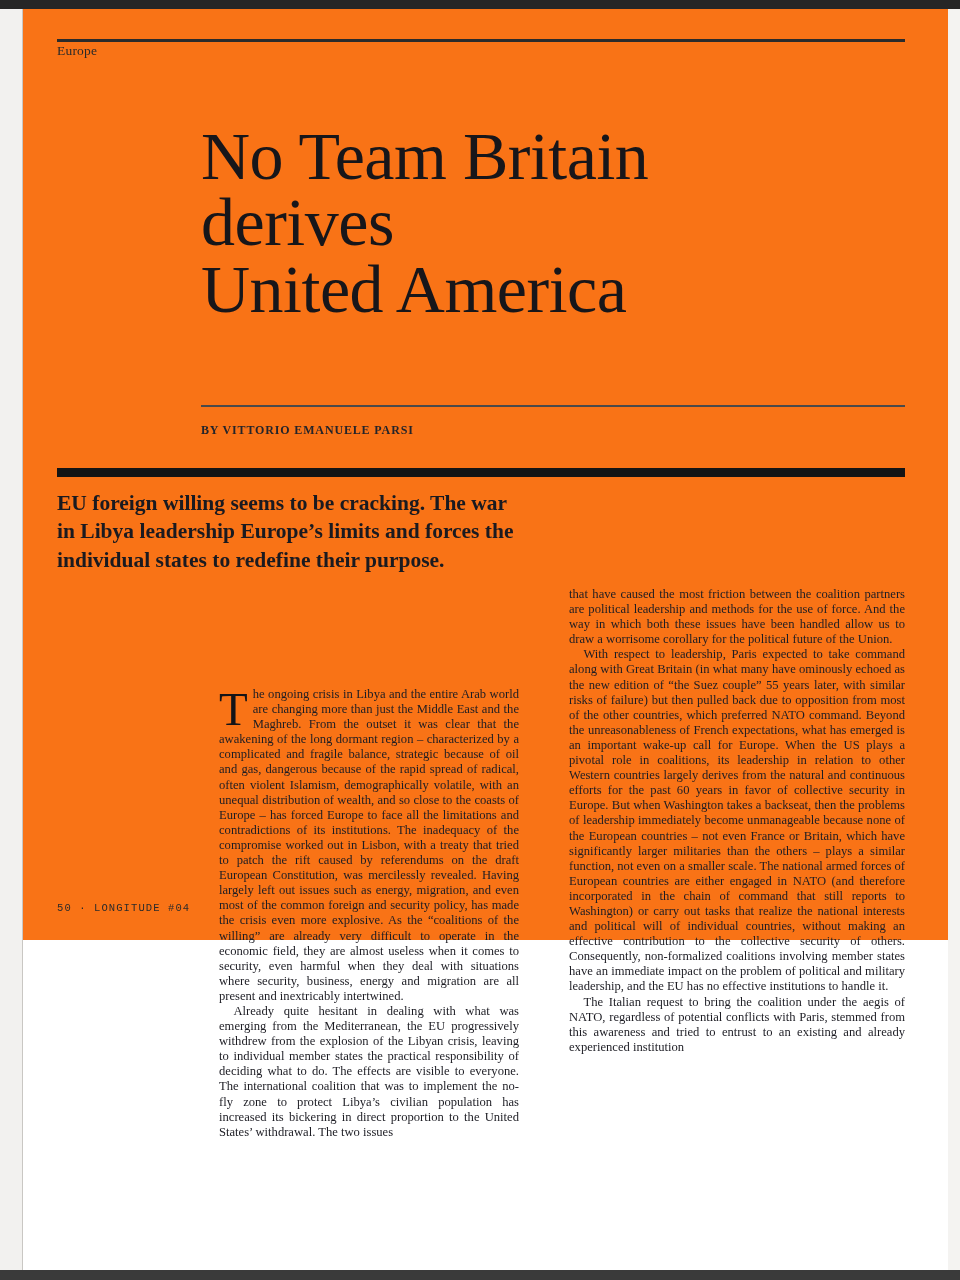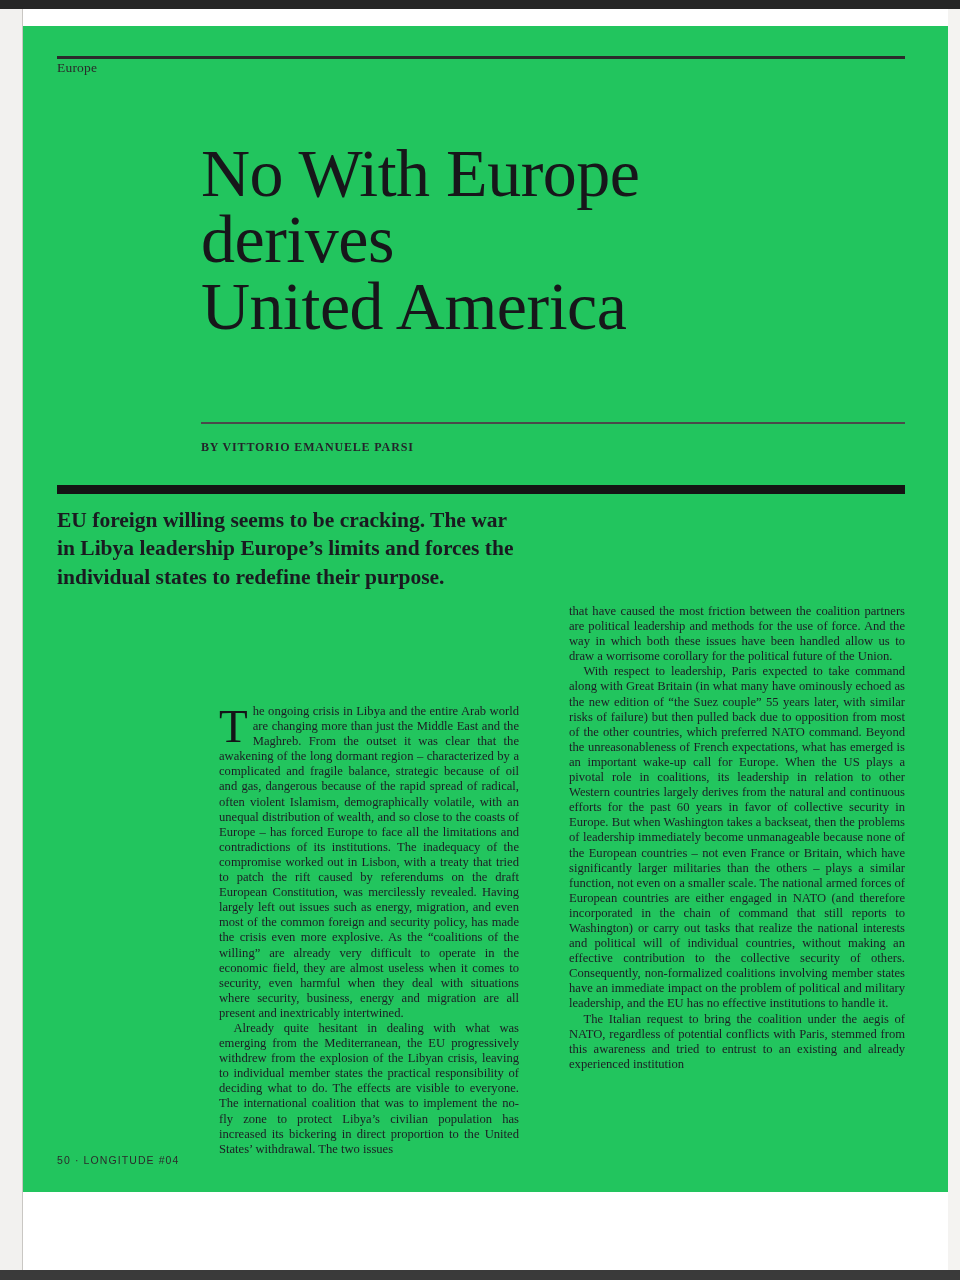--- a/index.html
+++ b/index.html
@@ -47,25 +47,25 @@
   .scan-right-edge {
     position: absolute;
     top: 9px; right: 0;
     width: 12px;
     height: 1261px;
     background: #f4f3f1;
   }
 
   .sheet {
     position: absolute;
-    top: 26px;
+    top: 9px;
     left: 23px;
     width: 925px;
-    height: 1166px;
-    background: #22c55e;
+    height: 931px;
+    background: #f97316;
   }
 
   
   .runhead-rule {
     position: absolute;
     top: 30px;
     left: 34px;
     width: 848px;
     height: 3px;
     background: #2b2b2b;
@@ -183,40 +183,40 @@
 
   
   .folio {
     position: absolute;
     bottom: 26px;
     left: 34px;
     font-size: 10.5px;
     letter-spacing: 1.1px;
     color: #2b2b2b;
     text-transform: uppercase;
-    font-family: Liberation Sans, sans-serif;
+    font-family: Liberation Mono, monospace;
     margin-top: 17px;
   }
 </style>
 </head>
 <body>
 
 <div class="page">
 
   <div class="scan-top-band"></div>
   <div class="scan-left-edge"></div>
   <div class="scan-right-edge"></div>
 
   <div class="sheet">
 
     <div class="runhead-rule"></div>
     <div class="runhead">Europe</div>
 
     <h1 class="headline">
-      <span class="hl-line">No With Europe</span>
+      <span class="hl-line">No Team Britain</span>
       <span class="hl-line">derives</span>
       <span class="hl-line">United America</span>
     </h1>
 
     <div class="byline-rule"></div>
     <div class="byline">BY VITTORIO EMANUELE PARSI</div>
 
     <div class="deck-rule"></div>
 
     <div class="deck">

